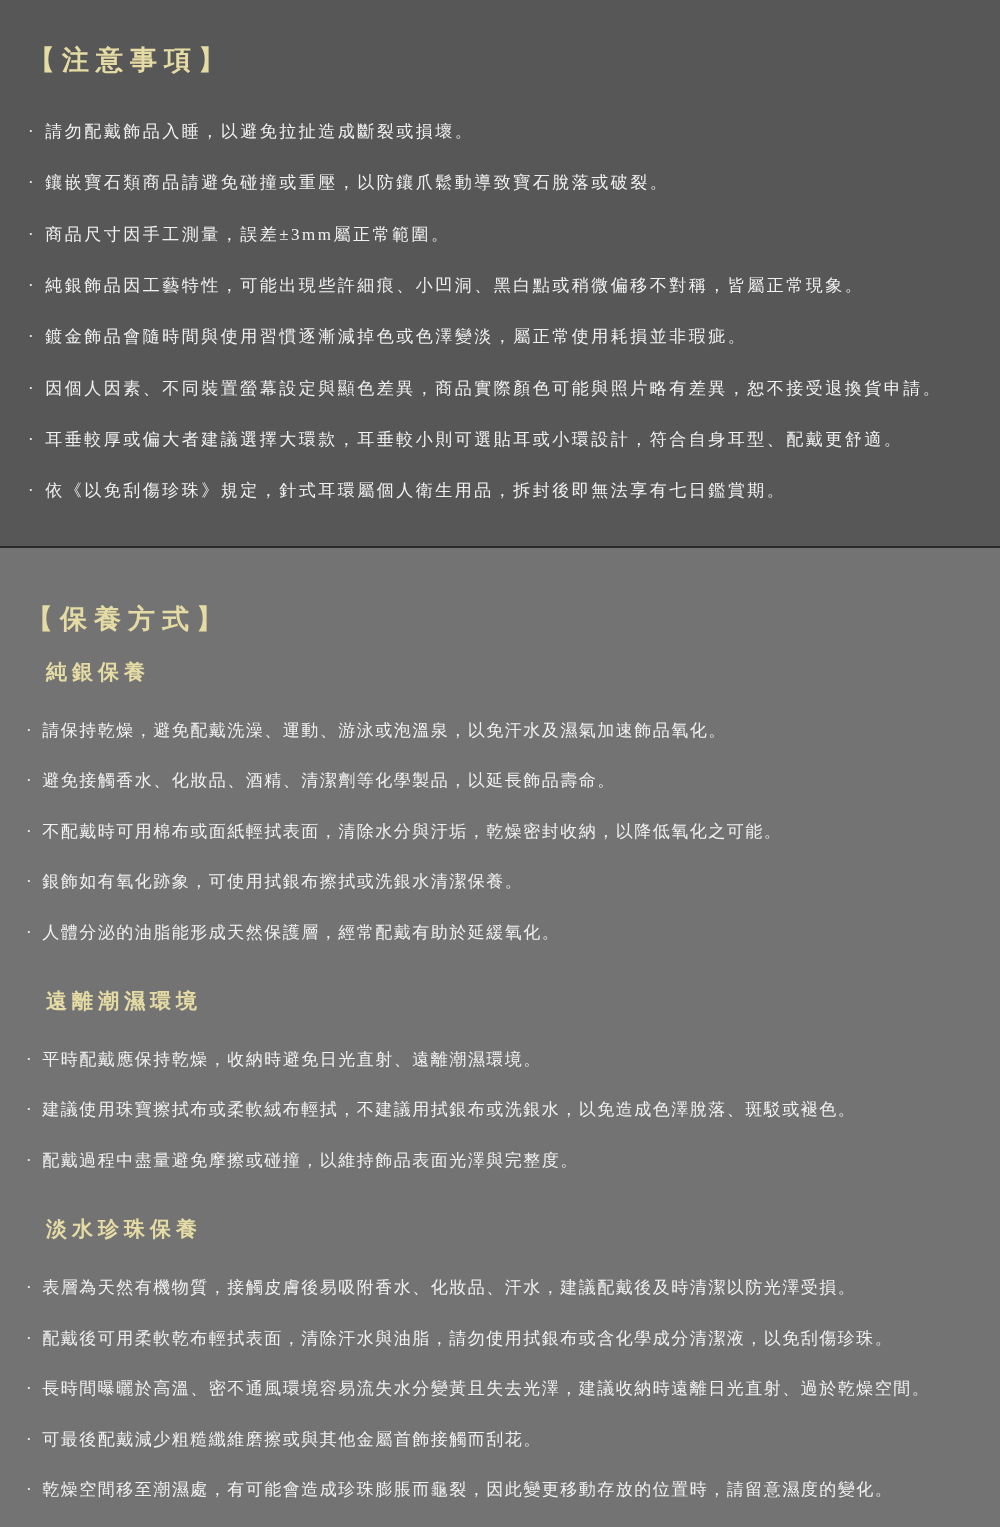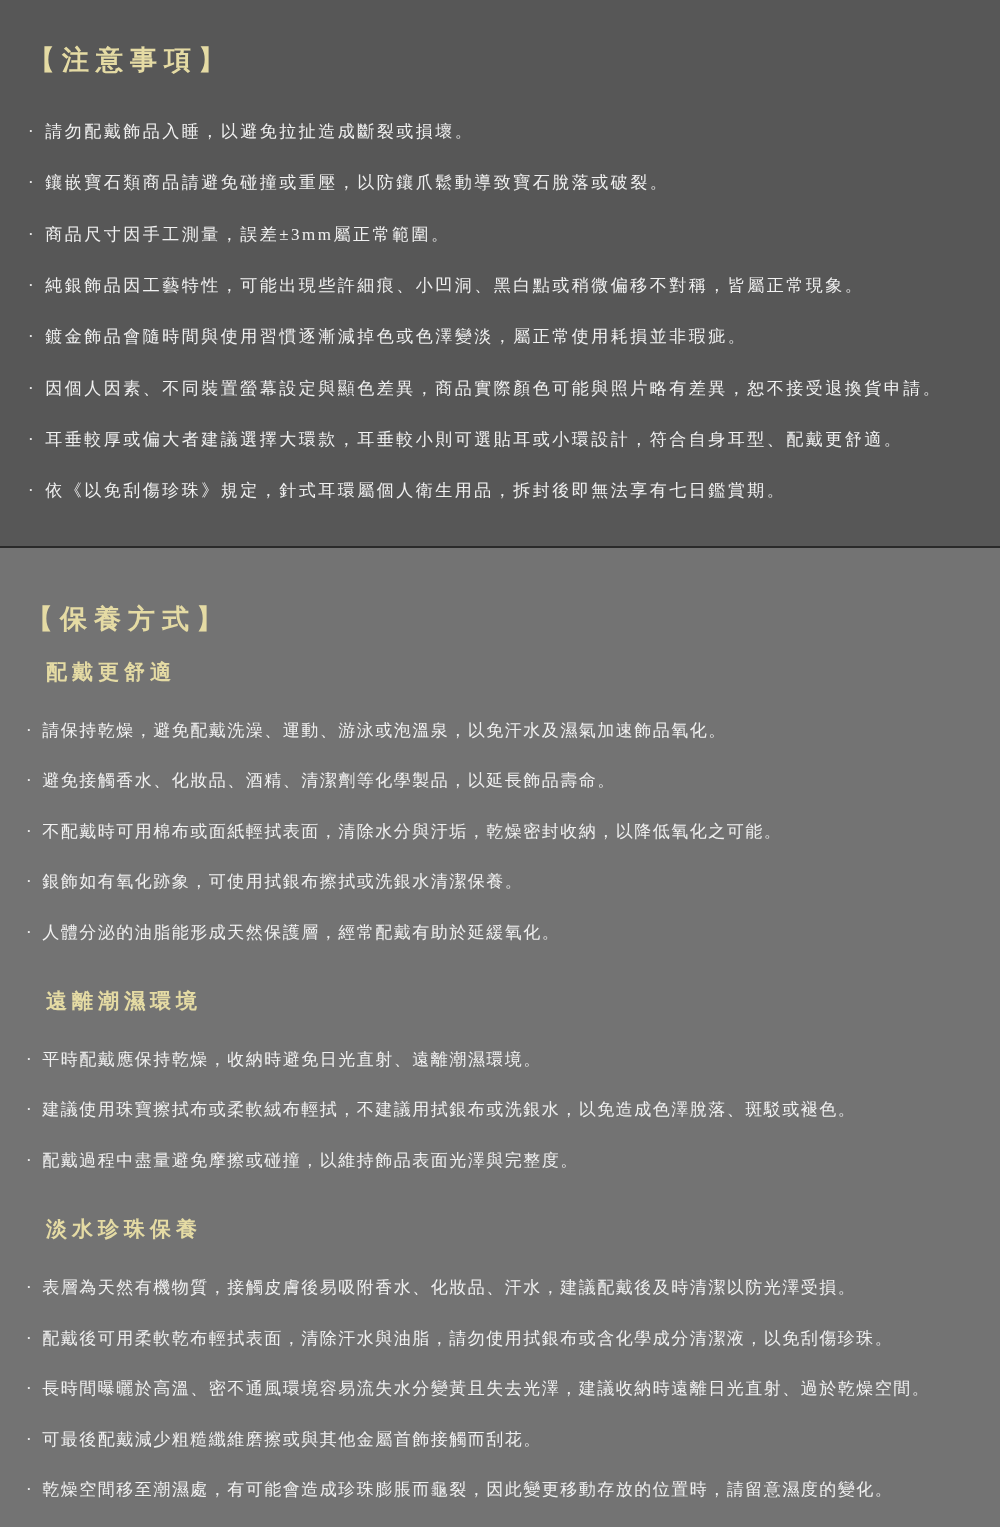--- a/index.html
+++ b/index.html
@@ -81,21 +81,21 @@
   <p class="bullet"><span class="marker">·</span><span>純銀飾品因工藝特性，可能出現些許細痕、小凹洞、黑白點或稍微偏移不對稱，皆屬正常現象。</span></p>
   <p class="bullet"><span class="marker">·</span><span>鍍金飾品會隨時間與使用習慣逐漸減掉色或色澤變淡，屬正常使用耗損並非瑕疵。</span></p>
   <p class="bullet"><span class="marker">·</span><span>因個人因素、不同裝置螢幕設定與顯色差異，商品實際顏色可能與照片略有差異，恕不接受退換貨申請。</span></p>
   <p class="bullet"><span class="marker">·</span><span>耳垂較厚或偏大者建議選擇大環款，耳垂較小則可選貼耳或小環設計，符合自身耳型、配戴更舒適。</span></p>
   <p class="bullet"><span class="marker">·</span><span>依《以免刮傷珍珠》規定，針式耳環屬個人衛生用品，拆封後即無法享有七日鑑賞期。</span></p>
 </section>
 
 <section class="section-care">
   <h1 class="sec-title">【保養方式】</h1>
 
-  <h2 class="sub-title first">配戴更舒適</h2>
+  <h2 class="sub-title first">純銀保養</h2>
   <p class="bullet first"><span class="marker">·</span><span>請保持乾燥，避免配戴洗澡、運動、游泳或泡溫泉，以免汗水及濕氣加速飾品氧化。</span></p>
   <p class="bullet"><span class="marker">·</span><span>避免接觸香水、化妝品、酒精、清潔劑等化學製品，以延長飾品壽命。</span></p>
   <p class="bullet"><span class="marker">·</span><span>不配戴時可用棉布或面紙輕拭表面，清除水分與汙垢，乾燥密封收納，以降低氧化之可能。</span></p>
   <p class="bullet"><span class="marker">·</span><span>銀飾如有氧化跡象，可使用拭銀布擦拭或洗銀水清潔保養。</span></p>
   <p class="bullet"><span class="marker">·</span><span>人體分泌的油脂能形成天然保護層，經常配戴有助於延緩氧化。</span></p>
 
   <h2 class="sub-title">遠離潮濕環境</h2>
   <p class="bullet first"><span class="marker">·</span><span>平時配戴應保持乾燥，收納時避免日光直射、遠離潮濕環境。</span></p>
   <p class="bullet"><span class="marker">·</span><span>建議使用珠寶擦拭布或柔軟絨布輕拭，不建議用拭銀布或洗銀水，以免造成色澤脫落、斑駁或褪色。</span></p>
   <p class="bullet"><span class="marker">·</span><span>配戴過程中盡量避免摩擦或碰撞，以維持飾品表面光澤與完整度。</span></p>

